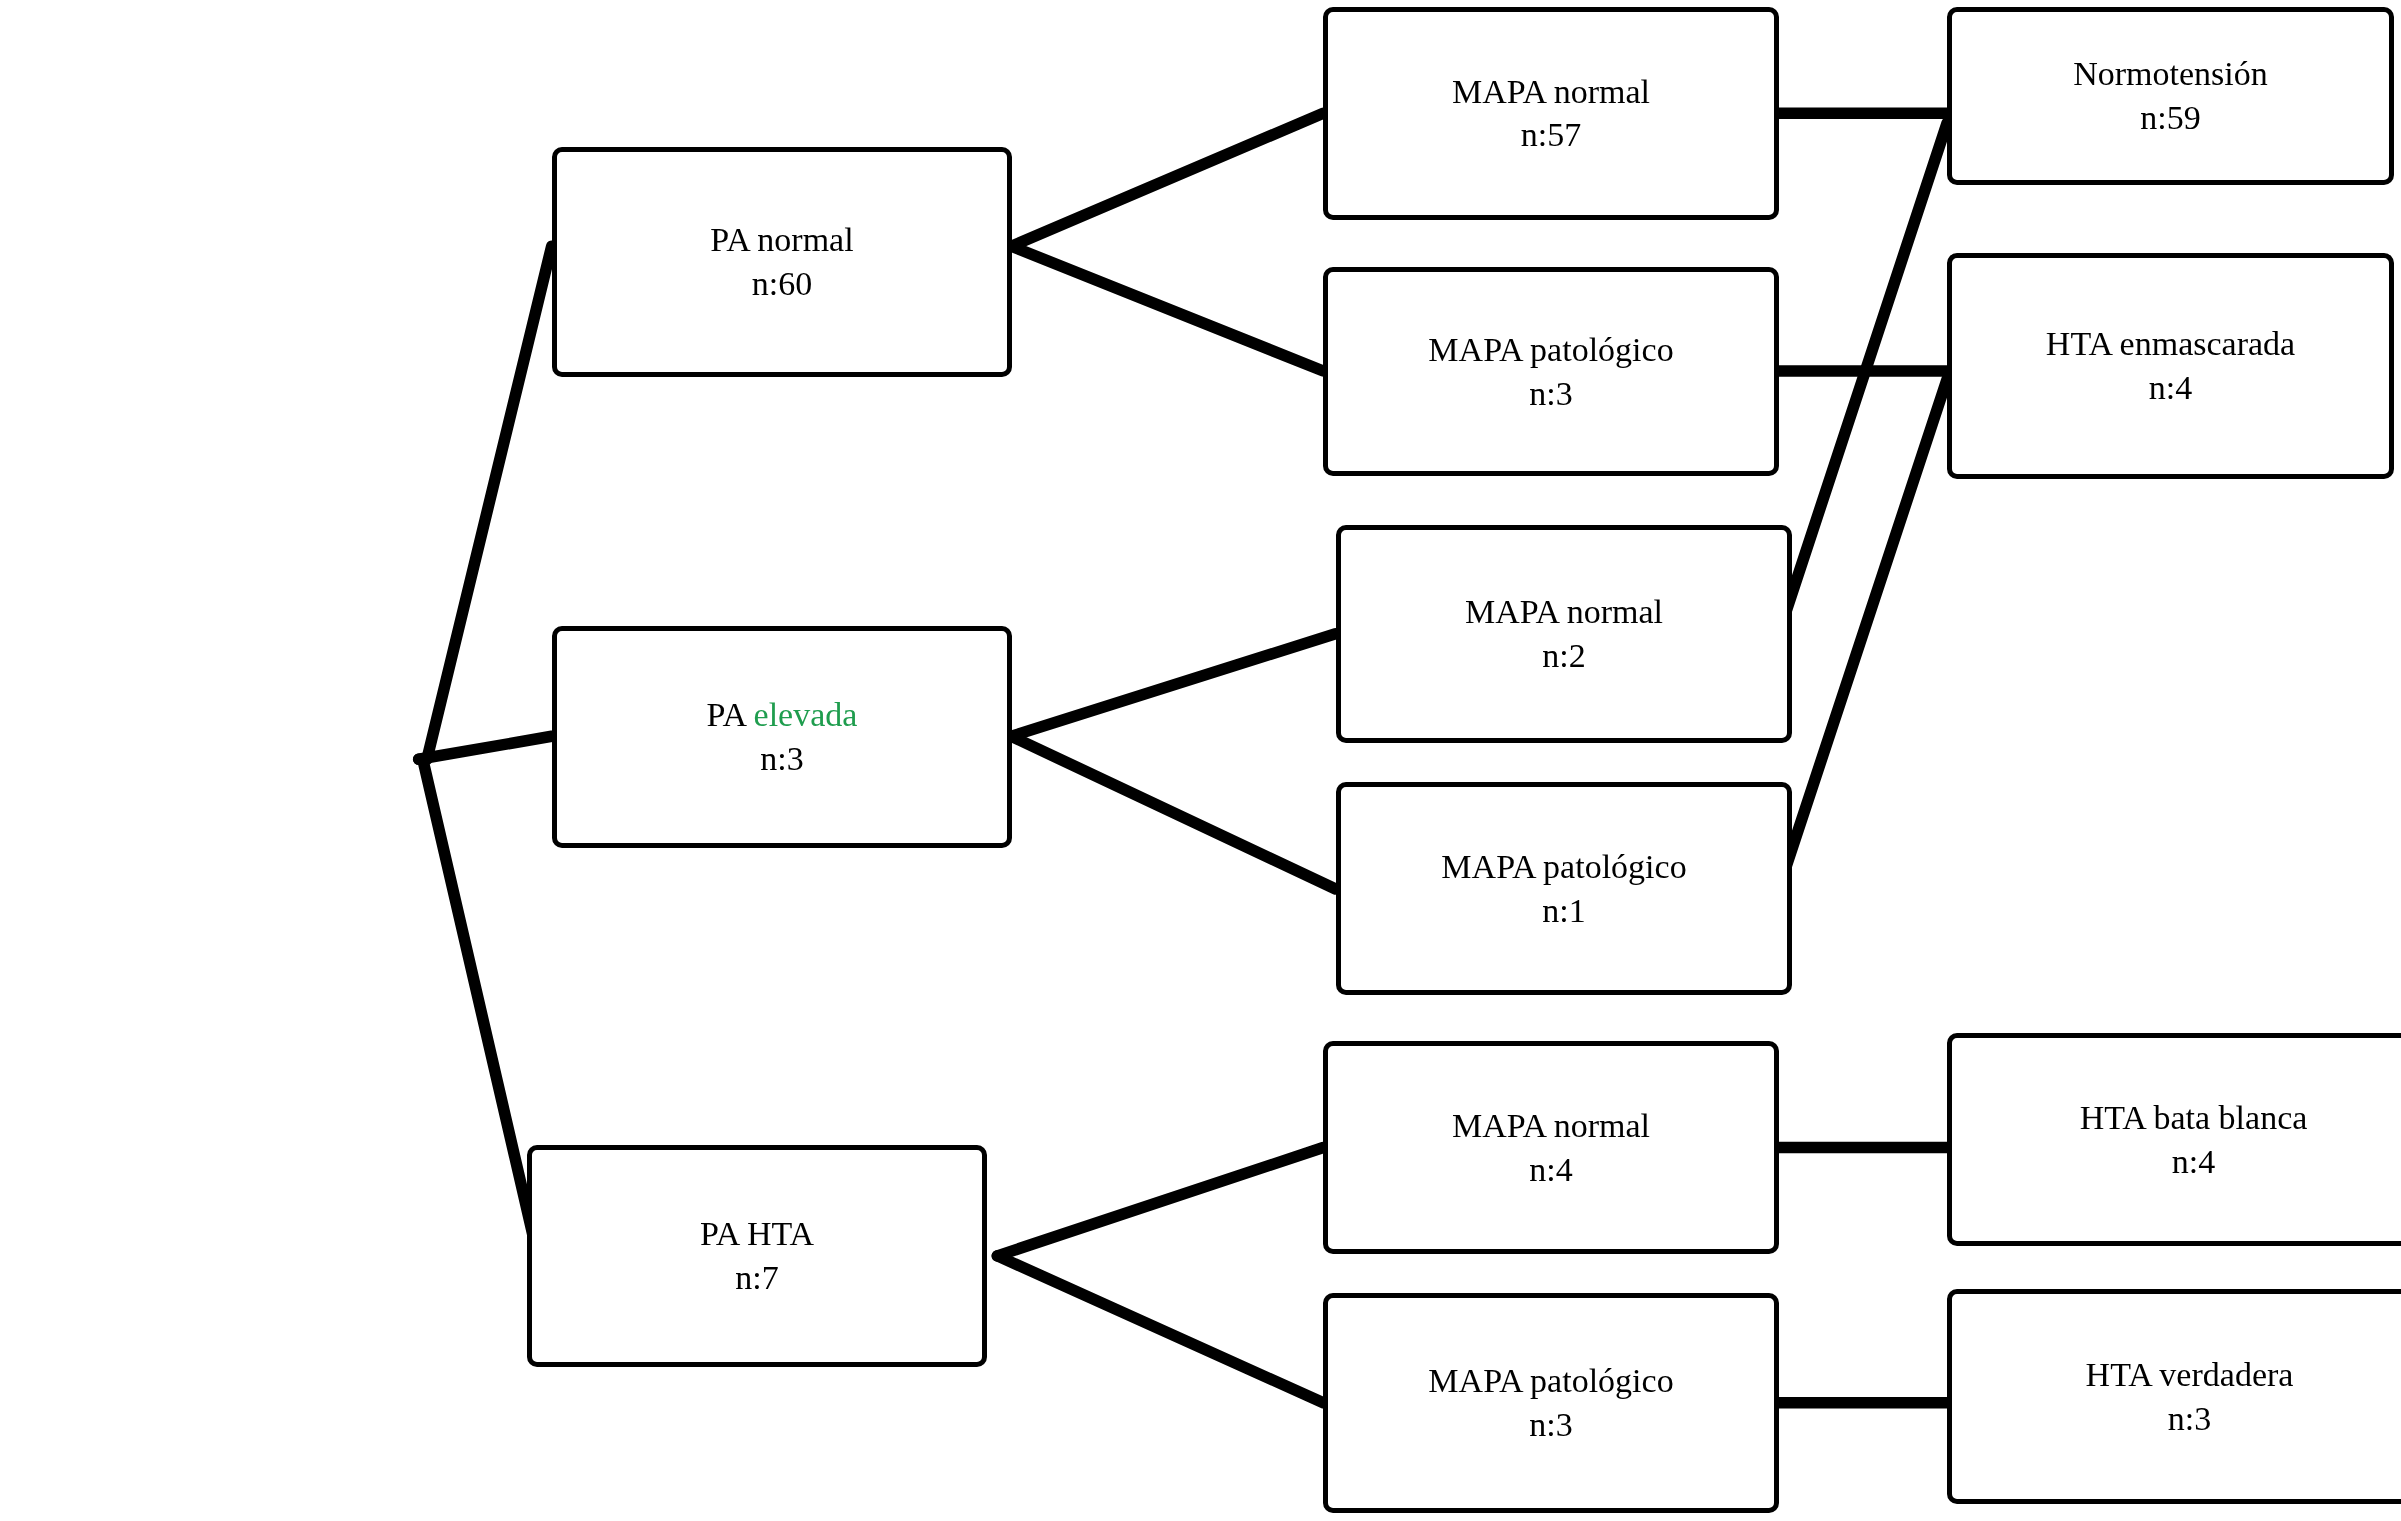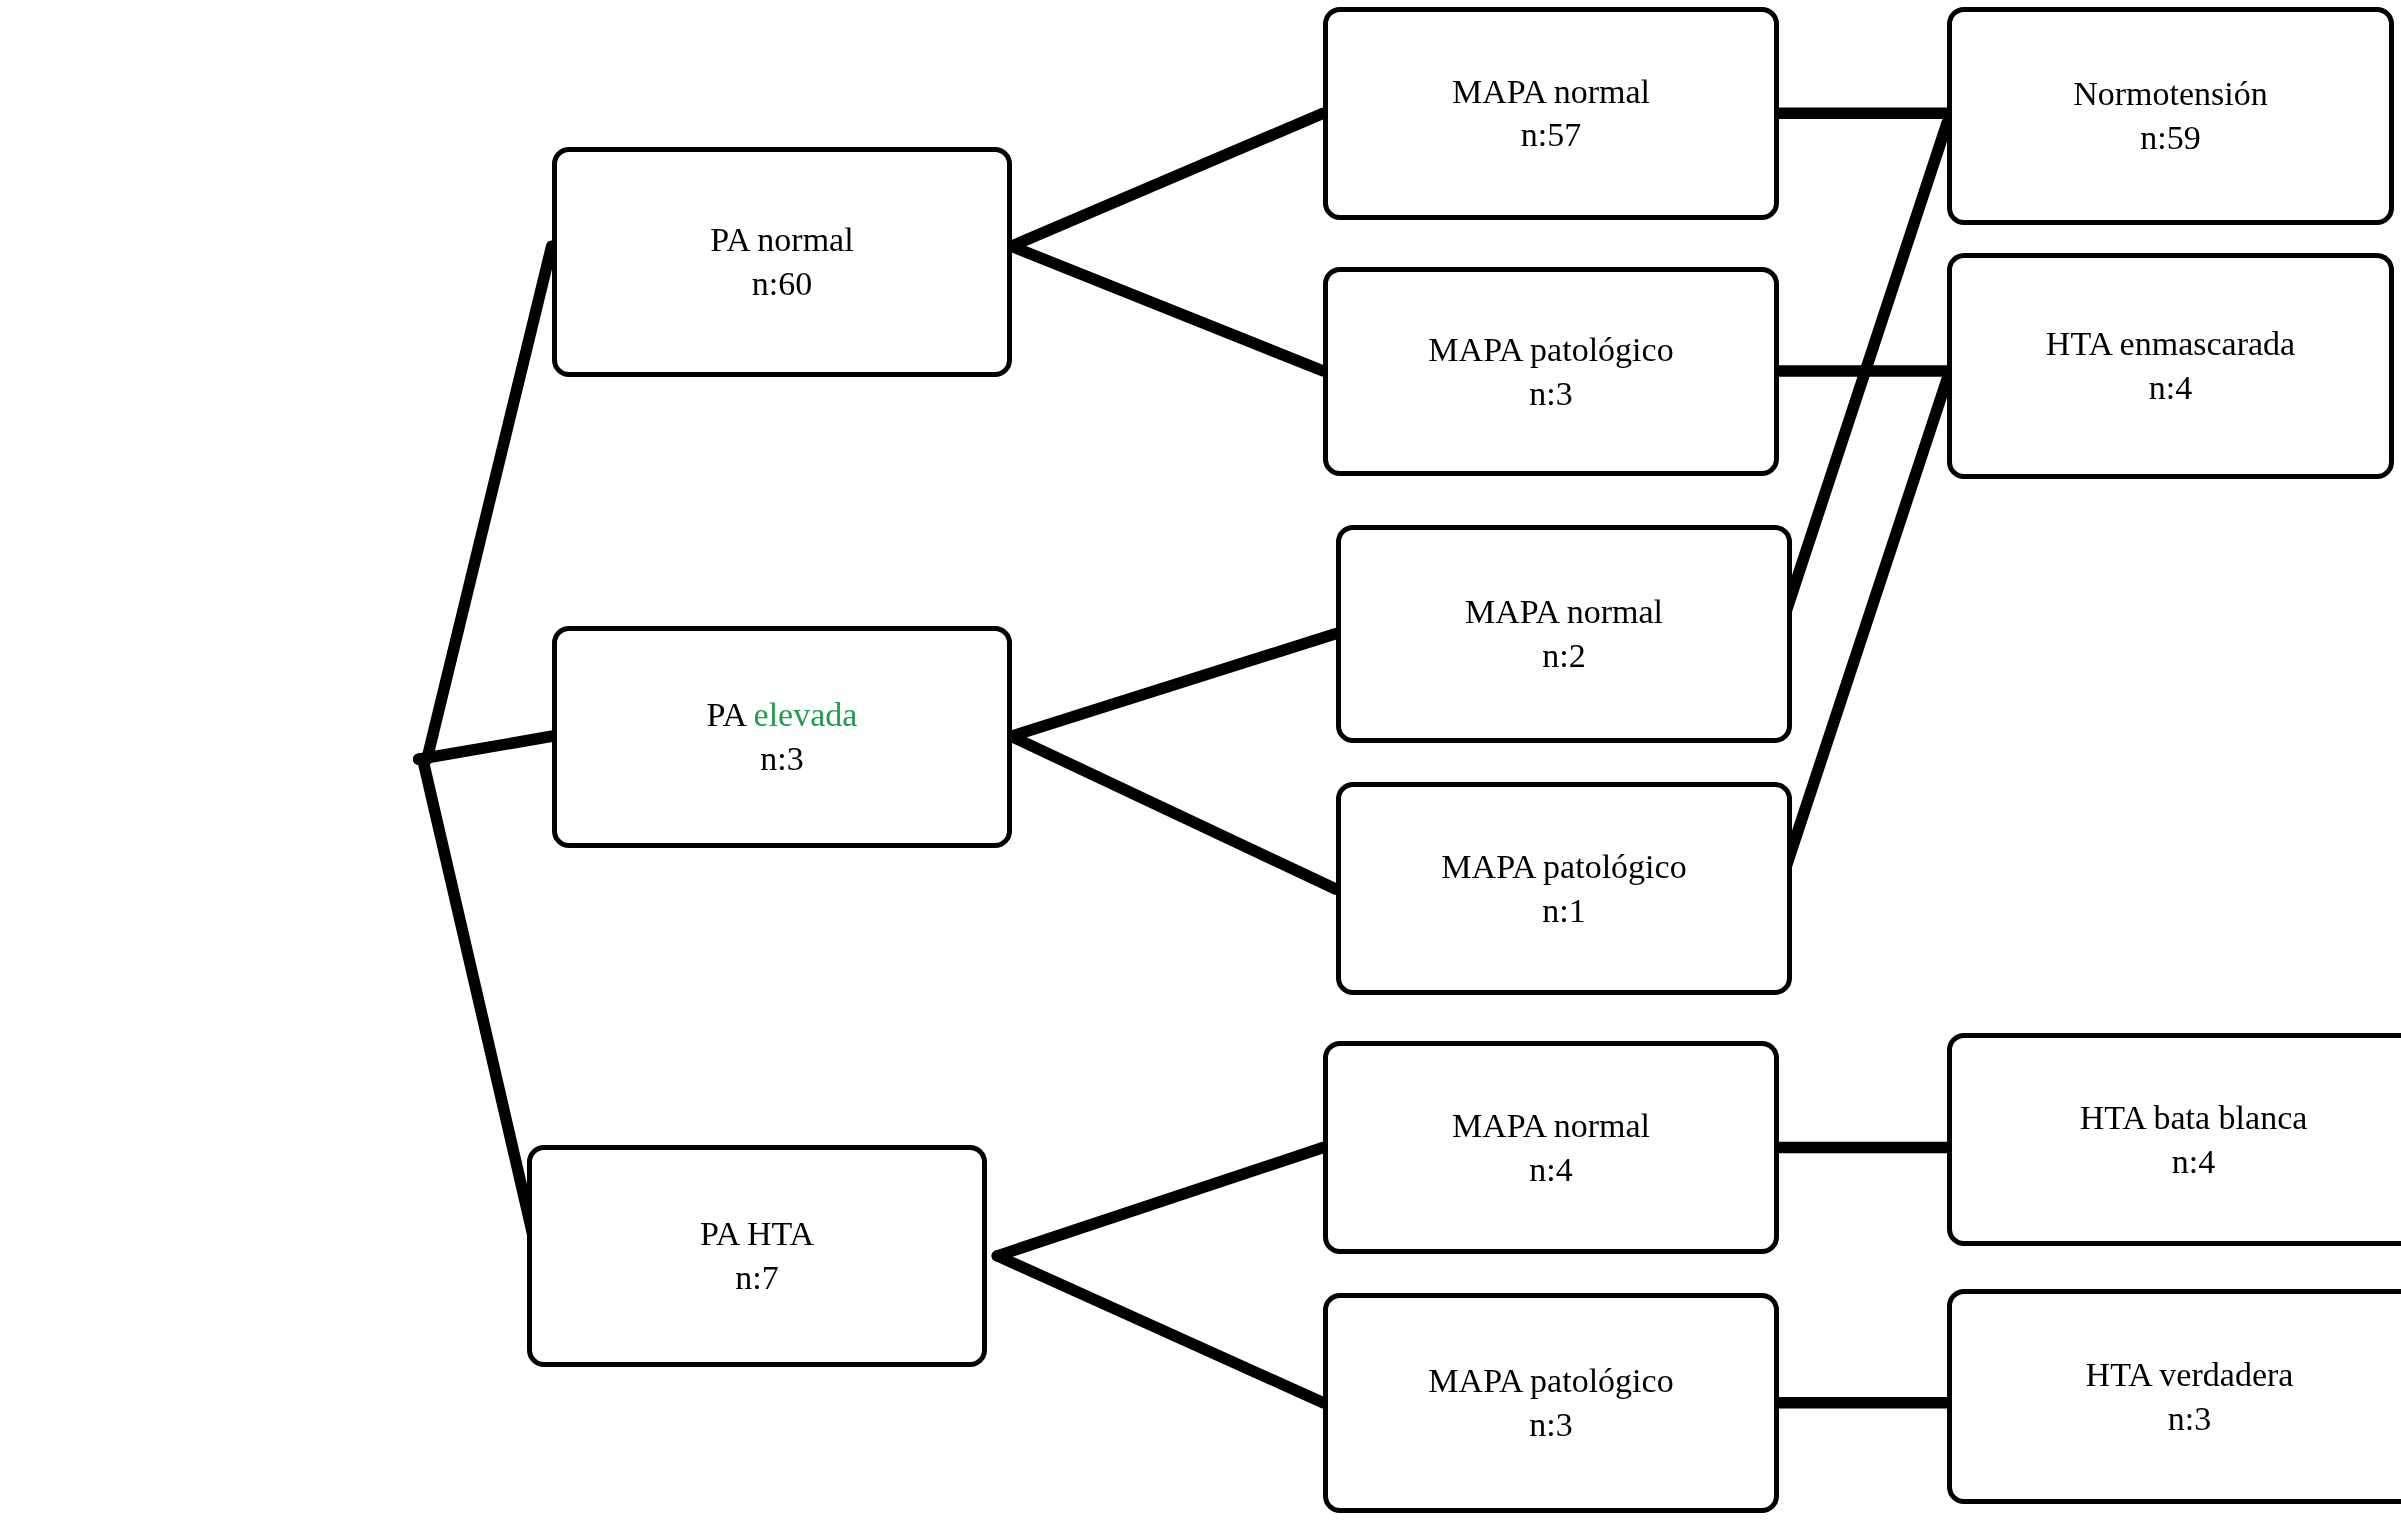--- a/index.html
+++ b/index.html
@@ -21,21 +21,21 @@
     top: 0;
     width: 2401px;
     height: 1521px;
     pointer-events: none;
   }
   .node {
     position: absolute;
     box-sizing: border-box;
     background: #ffffff;
     border: 5.7px solid #000000;
-    border-radius: 17px;
+    border-radius: 10px;
     display: flex;
     flex-direction: column;
     align-items: center;
     justify-content: center;
     text-align: center;
     color: #000000;
     font-size: 34px;
     line-height: 1.28;
     z-index: 5;
   }
@@ -111,21 +111,21 @@
   <div class="node" id="n-mapa-normal-3" style="left: 1323px; top: 1041px; width: 456px; height: 213px;">
     <span class="line">MAPA normal</span>
     <span class="line">n:4</span>
   </div>
 
   <div class="node" id="n-mapa-pat-3" style="left: 1323px; top: 1293px; width: 456px; height: 220px;">
     <span class="line">MAPA patológico</span>
     <span class="line">n:3</span>
   </div>
 
-  <div class="node" id="n-normotension" style="left: 1947px; top: 6.6px; width: 447px; height: 218px;">
+  <div class="node" id="n-normotension" style="left: 1947px; top: 6.6px; width: 447px; height: 178px;">
     <span class="line">Normotensión</span>
     <span class="line">n:59</span>
   </div>
 
   <div class="node" id="n-hta-enmascarada" style="left: 1947px; top: 253px; width: 447px; height: 226px;">
     <span class="line">HTA enmascarada</span>
     <span class="line">n:4</span>
   </div>
 
   <div class="node" id="n-hta-bata-blanca" style="left: 1947px; top: 1033px; width: 493px; height: 213px;">

